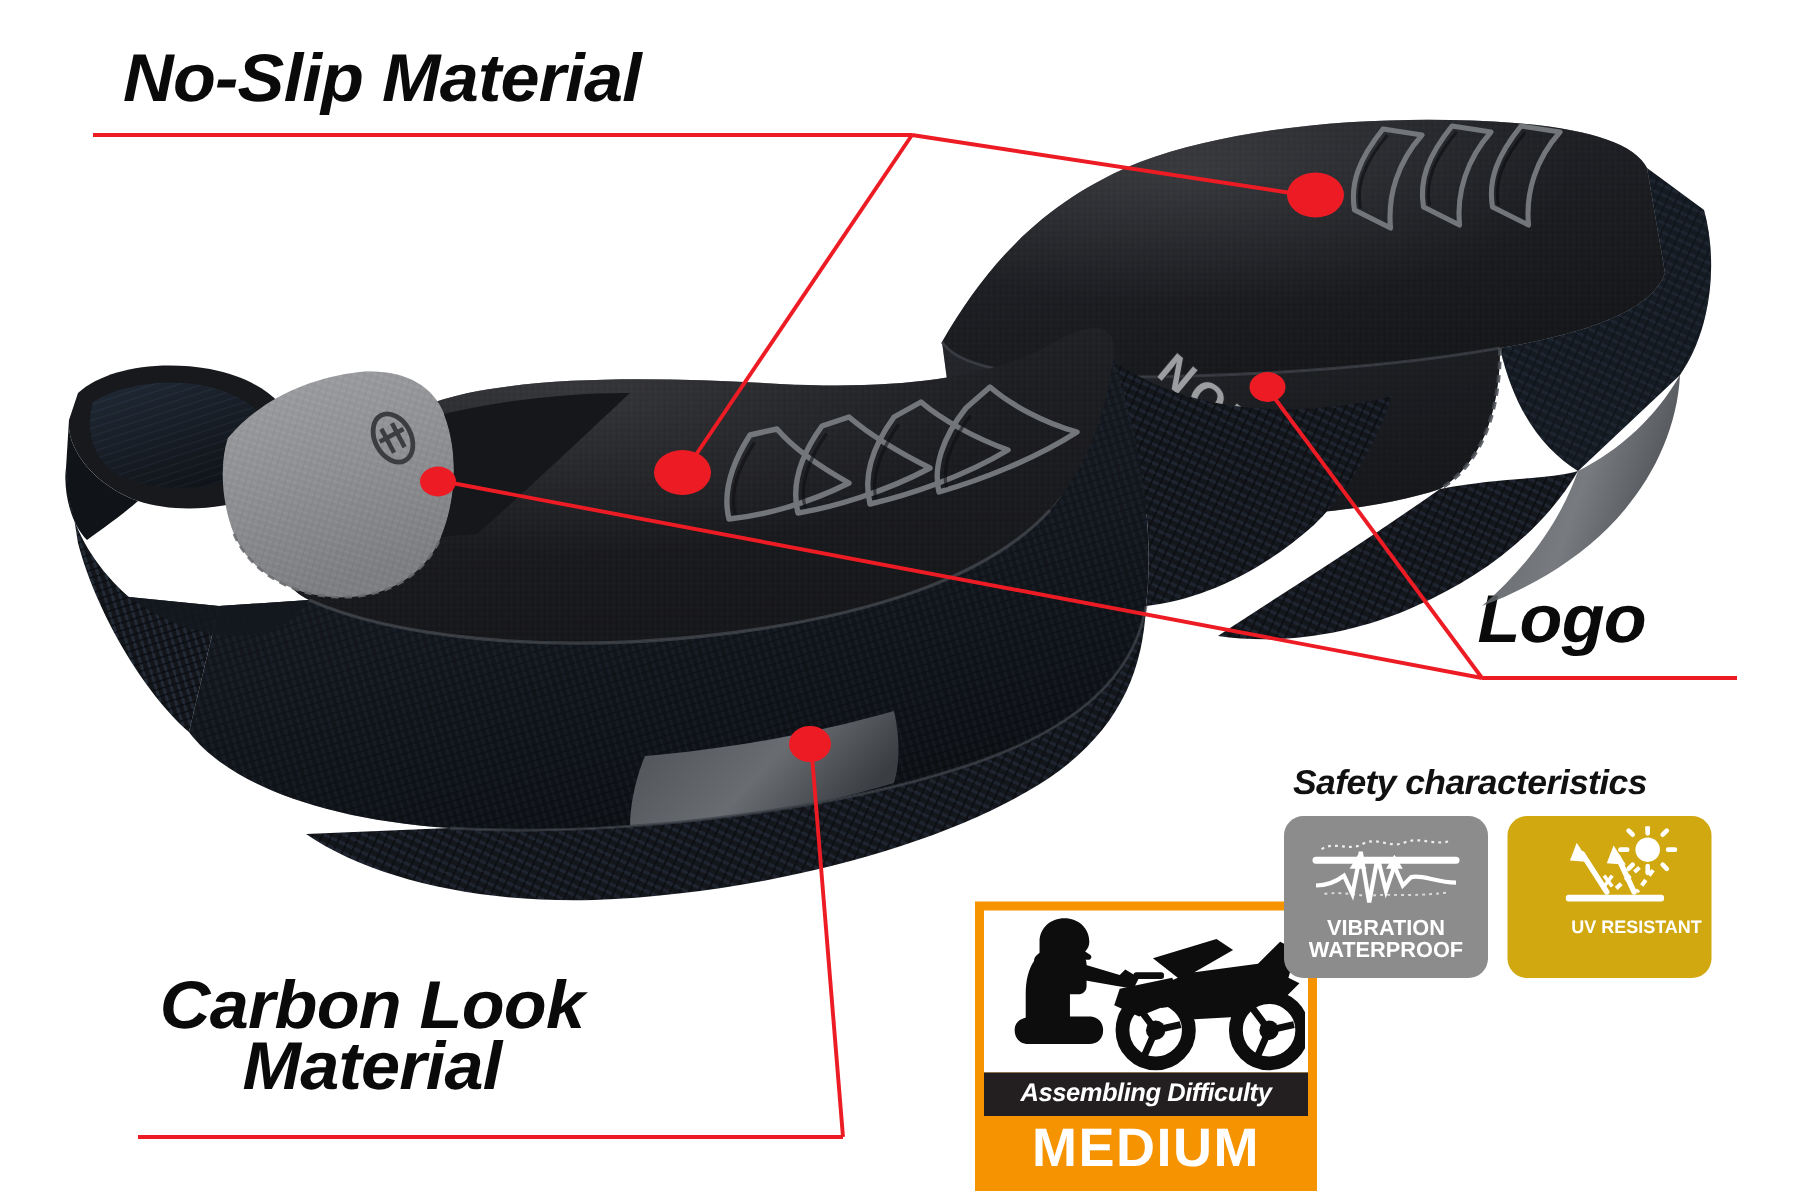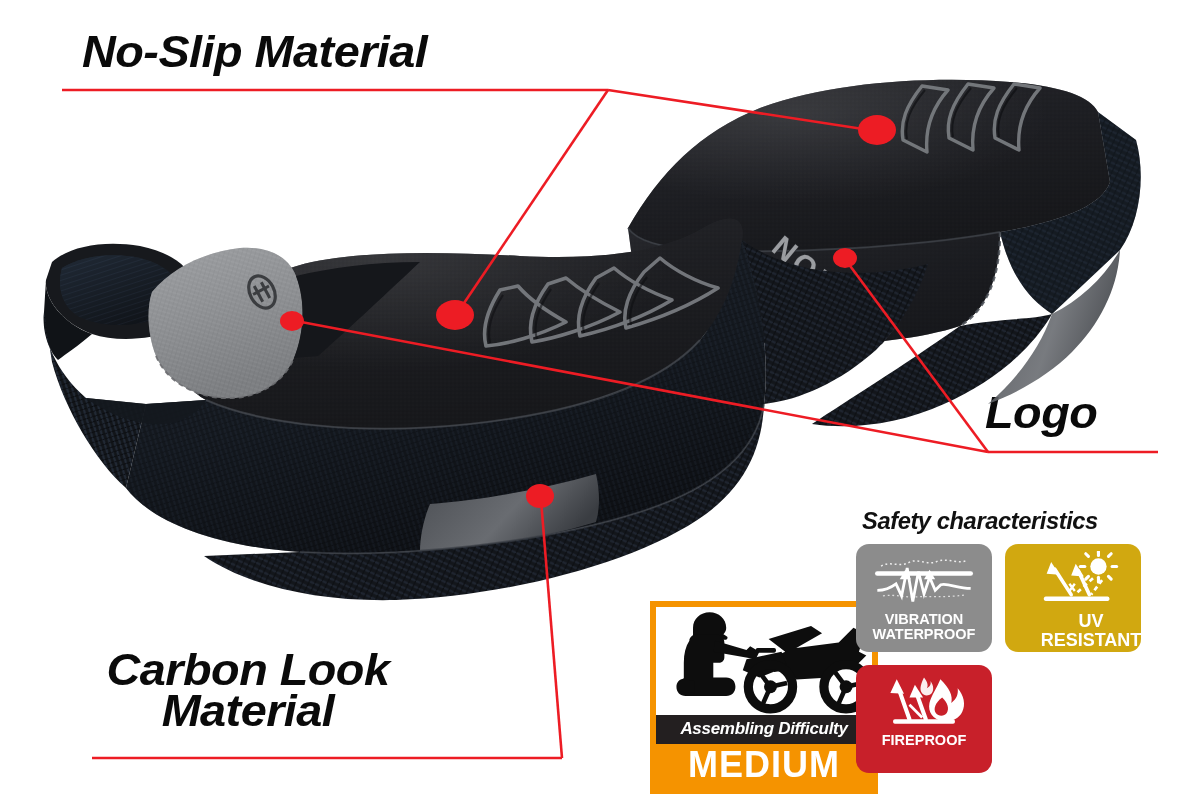--- a/index.html
+++ b/index.html
@@ -128,21 +128,21 @@
     text-align: center;
     letter-spacing: 0px;
     padding: 0 4px 4px;
   }
   .badge .badge-text .t2 { display: block; }
   .badge-vibration { background: #8c8c8c; }
   .badge-uv        { background: #d1a810; }
   .badge-water     { background: #1b6cb0; }
   .badge-fire      { background: #c8202a; }
   .badge-vibration .badge-text { font-size: 14.5px; }
-  .badge-uv .badge-text    { font-size: 18px; margin-left: 36px; }
+  .badge-uv .badge-text    { font-size: 12px; margin-left: 36px; }
   .badge-water .badge-text { font-size: 14.5px; }
   .badge-fire .badge-text  { font-size: 14.5px; }
 
   
   #difficulty-badge {
     position: absolute;
     left: 650px;
     top: 601px;
     width: 228px;
     height: 193px;
@@ -534,48 +534,17 @@
               </g>
             </g>
           </svg>
         </div>
         <div class="badge-text">
           <span>UV RESISTANT</span>
         </div>
       </div>
 
 
-      <div class="badge badge-fire">
-        <div class="badge-icon">
-          <svg viewBox="0 0 120 66" width="112" height="60">
-            <g fill="#ffffff">
-              <rect x="26" y="52" width="68" height="5" rx="2"></rect>
-
-              <path d="M78 8 C 88 18 92 26 90 34 C 96 30 98 24 97 18
-                       C 104 26 106 36 102 44 C 98 52 88 56 80 54
-                       C 70 52 64 44 66 34 C 68 26 74 18 78 8 Z"></path>
-              <path d="M80 28 C 86 34 88 40 85 45 C 82 49 76 49 73 45
-                       C 70 41 72 34 80 28 Z" fill="#c8202a"></path>
-
-              <path d="M60 6 C 64 11 65 15 63 18 C 67 16 68 13 67 10
-                       C 71 15 71 21 68 24 C 64 27 59 26 57 22 C 55 18 57 12 60 6 Z" opacity="0.92"></path>
-
-              <g stroke="#ffffff" stroke-width="4.5" fill="none" stroke-linecap="round">
-                <path d="M44 52 L 32 18"></path>
-                <path d="M62 52 L 52 24"></path>
-              </g>
-              <path d="M30 8 L 38 24 L 23 23 Z"></path>
-              <path d="M50 14 L 59 28 L 44 28 Z"></path>
-              <g stroke="#ffffff" stroke-width="3" fill="none">
-                <path d="M44 36 L 58 50"></path>
-              </g>
-            </g>
-          </svg>
-        </div>
-        <div class="badge-text">
-          <span>FIREPROOF</span>
-        </div>
-      </div>
 
     </div>
   </div>
 
 </div>
 
 </body></html>

